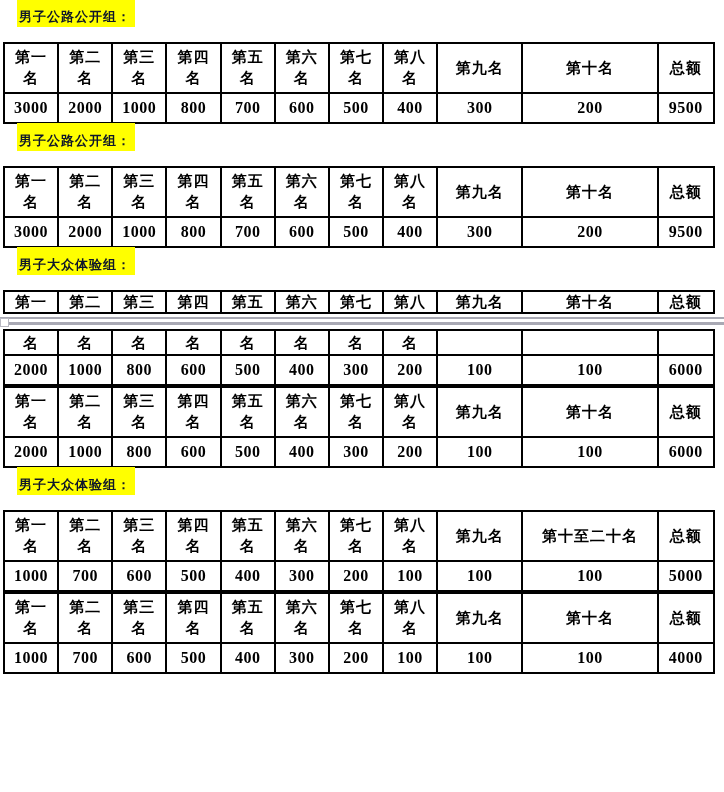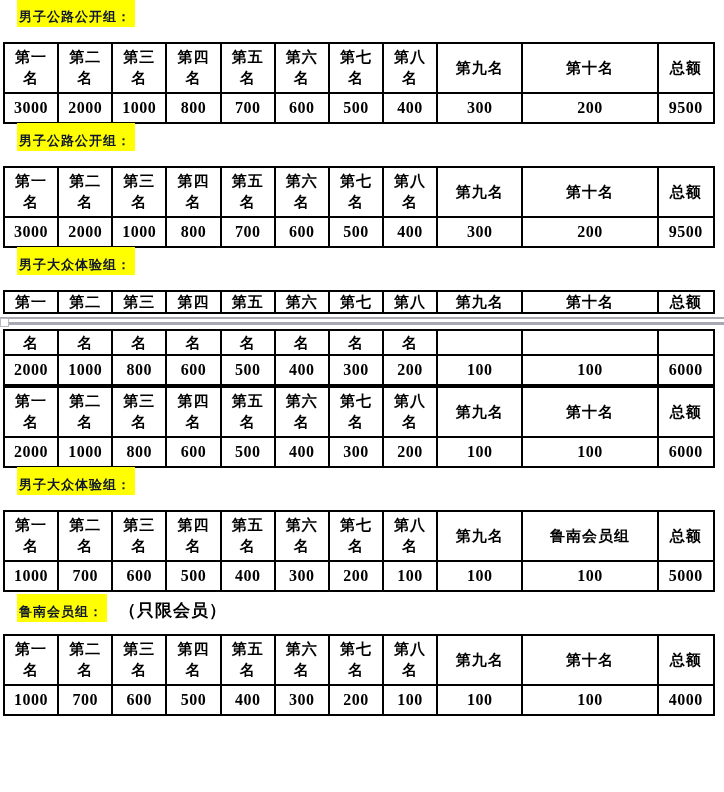--- a/index.html
+++ b/index.html
@@ -457,42 +457,41 @@
               <div>名</div>
             </td>
             <td>
               <div>第八</div>
               <div>名</div>
             </td>
             <td>
               <div>第九名</div>
             </td>
             <td>
-              <div>鲁南会员组</div>
+              <div>第十至二十名</div>
             </td>
             <td>
               <div>总额</div>
             </td>
           </tr>
           <tr class="val-row">
             <td>1000</td>
             <td>700</td>
             <td>600</td>
             <td>500</td>
             <td>400</td>
             <td>300</td>
             <td>200</td>
             <td>100</td>
             <td>100</td>
             <td>100</td>
             <td>5000</td>
           </tr>
         </tbody>
       </table>
-      <div class="sec-label-row"><span class="hl sec-label">鲁南会员组：</span><span class="sec-note">（只限会员）</span></div>
       <table class="prize whole">
         <colgroup>
           <col style="width: 54px;">
           <col style="width: 54px;">
           <col style="width: 54px;">
           <col style="width: 54px;">
           <col style="width: 54px;">
           <col style="width: 54px;">
           <col style="width: 54px;">
           <col style="width: 54px;">

